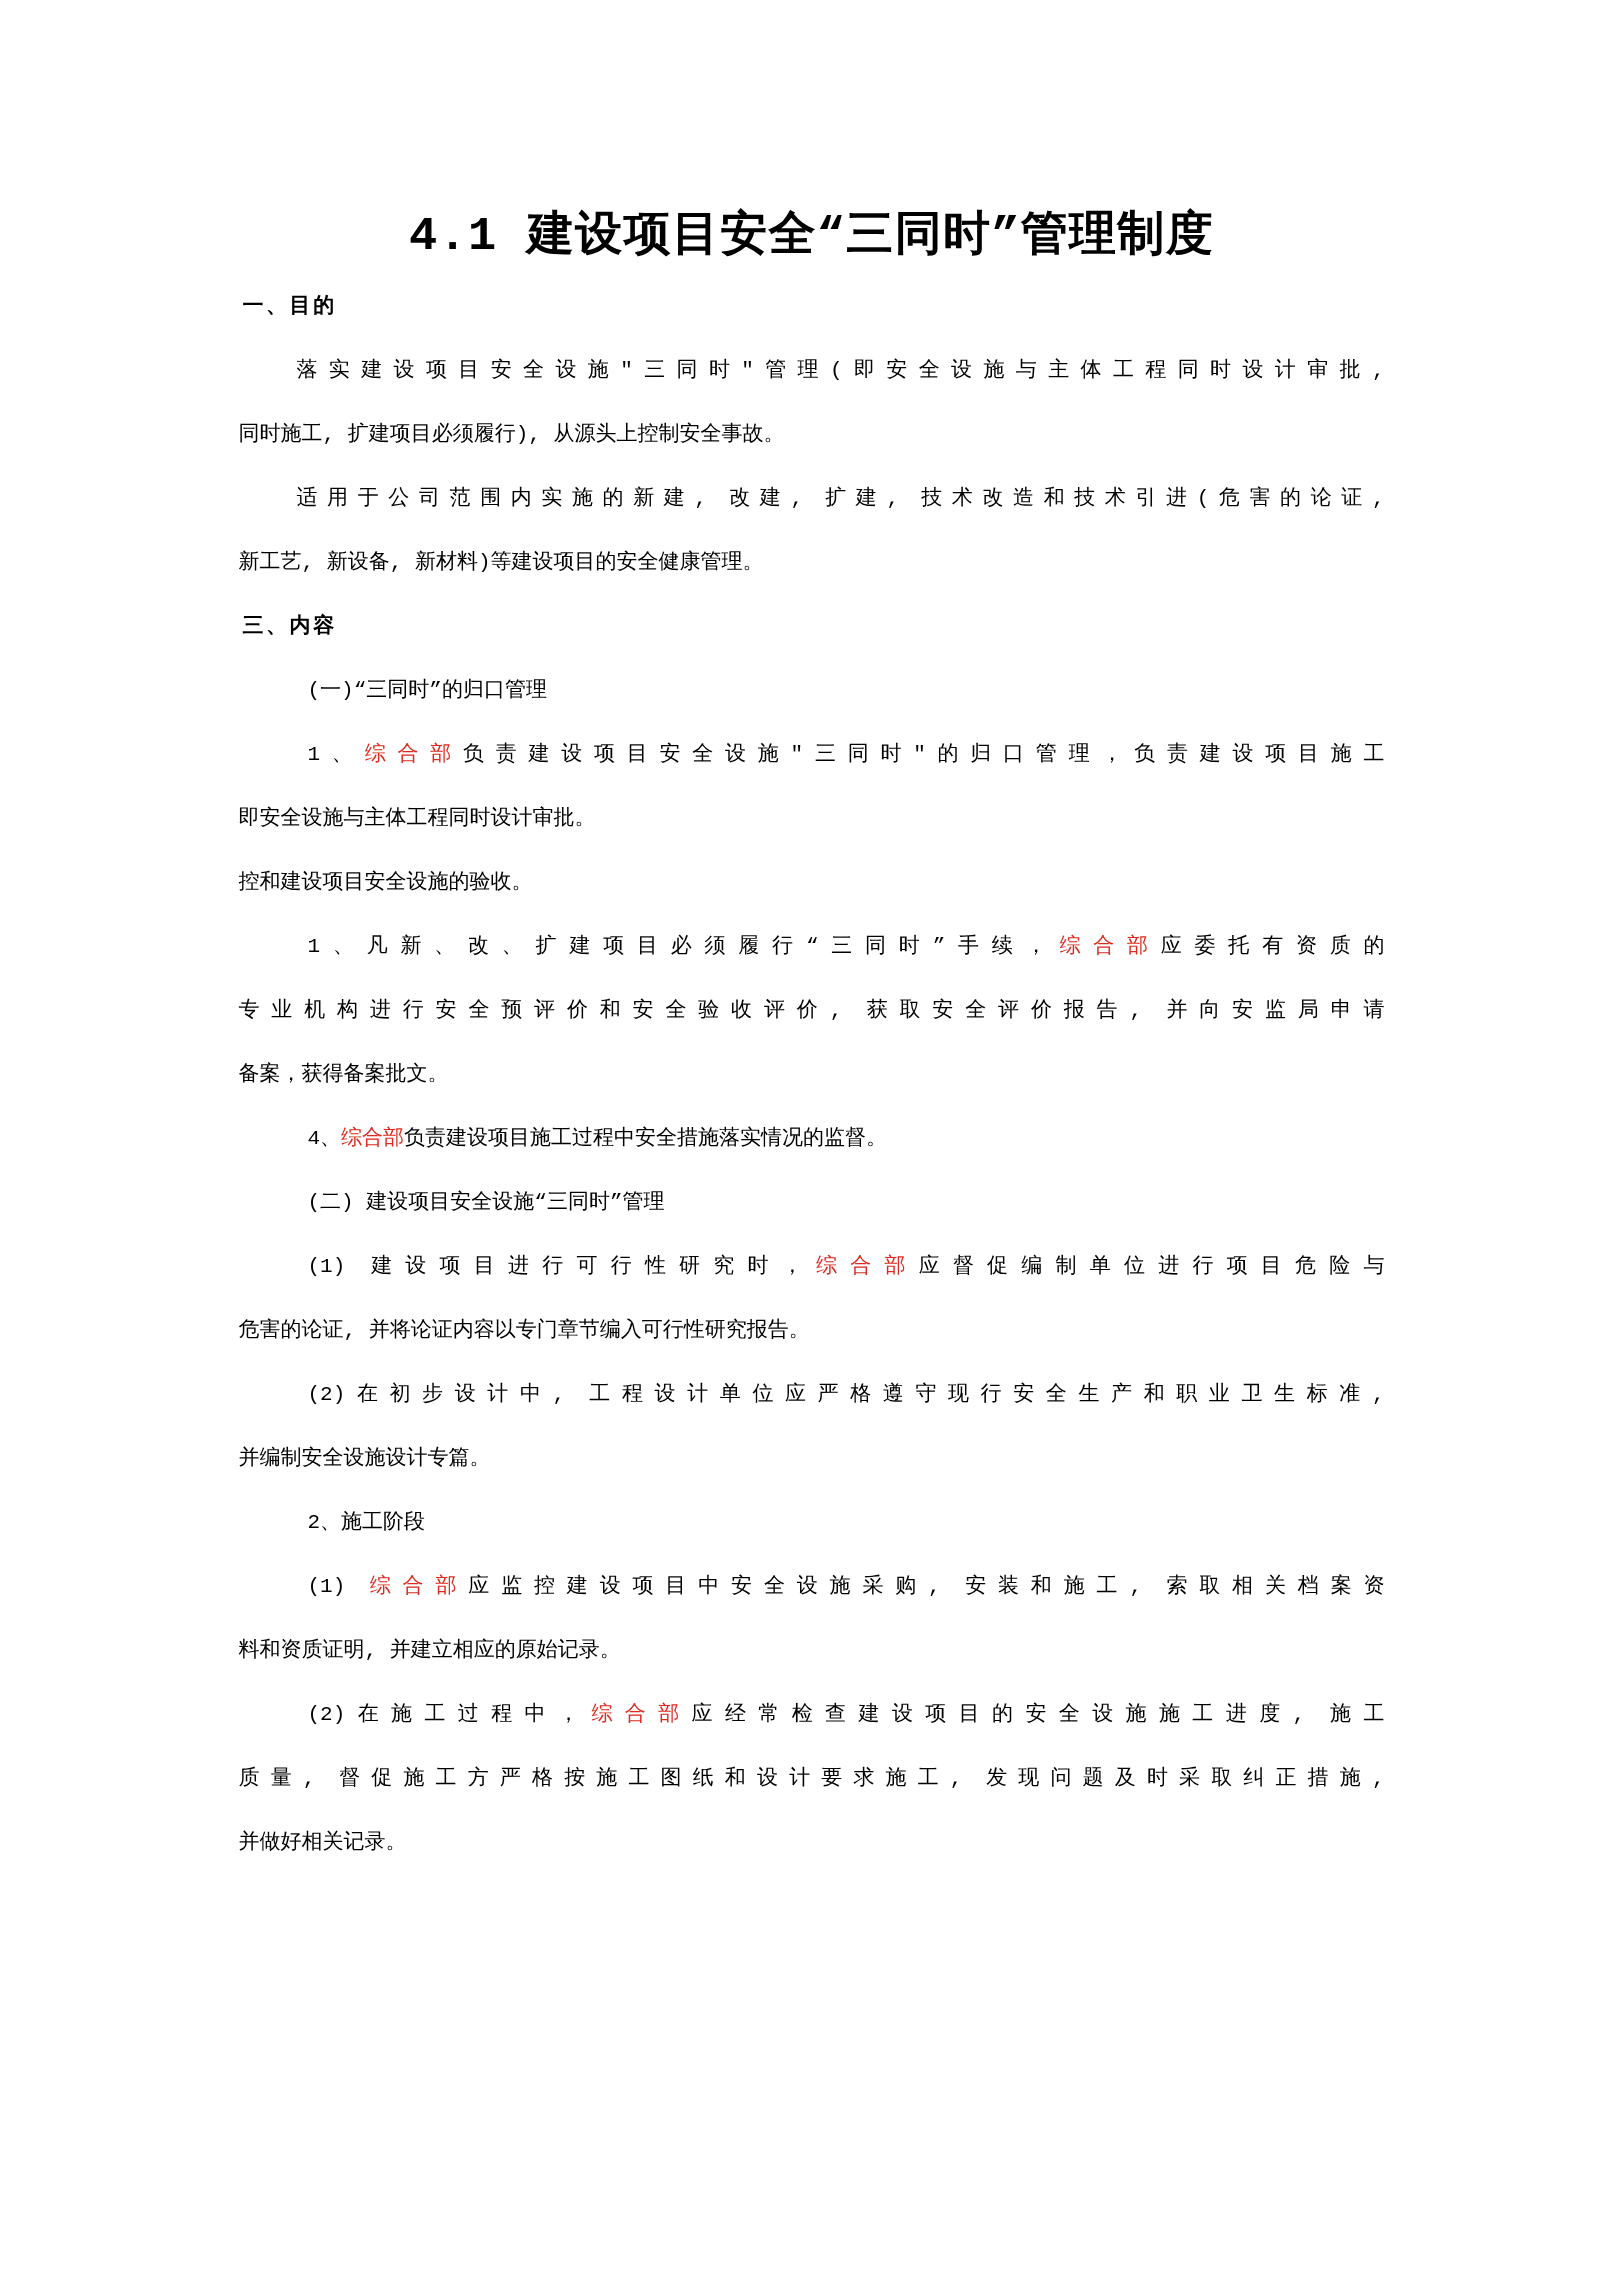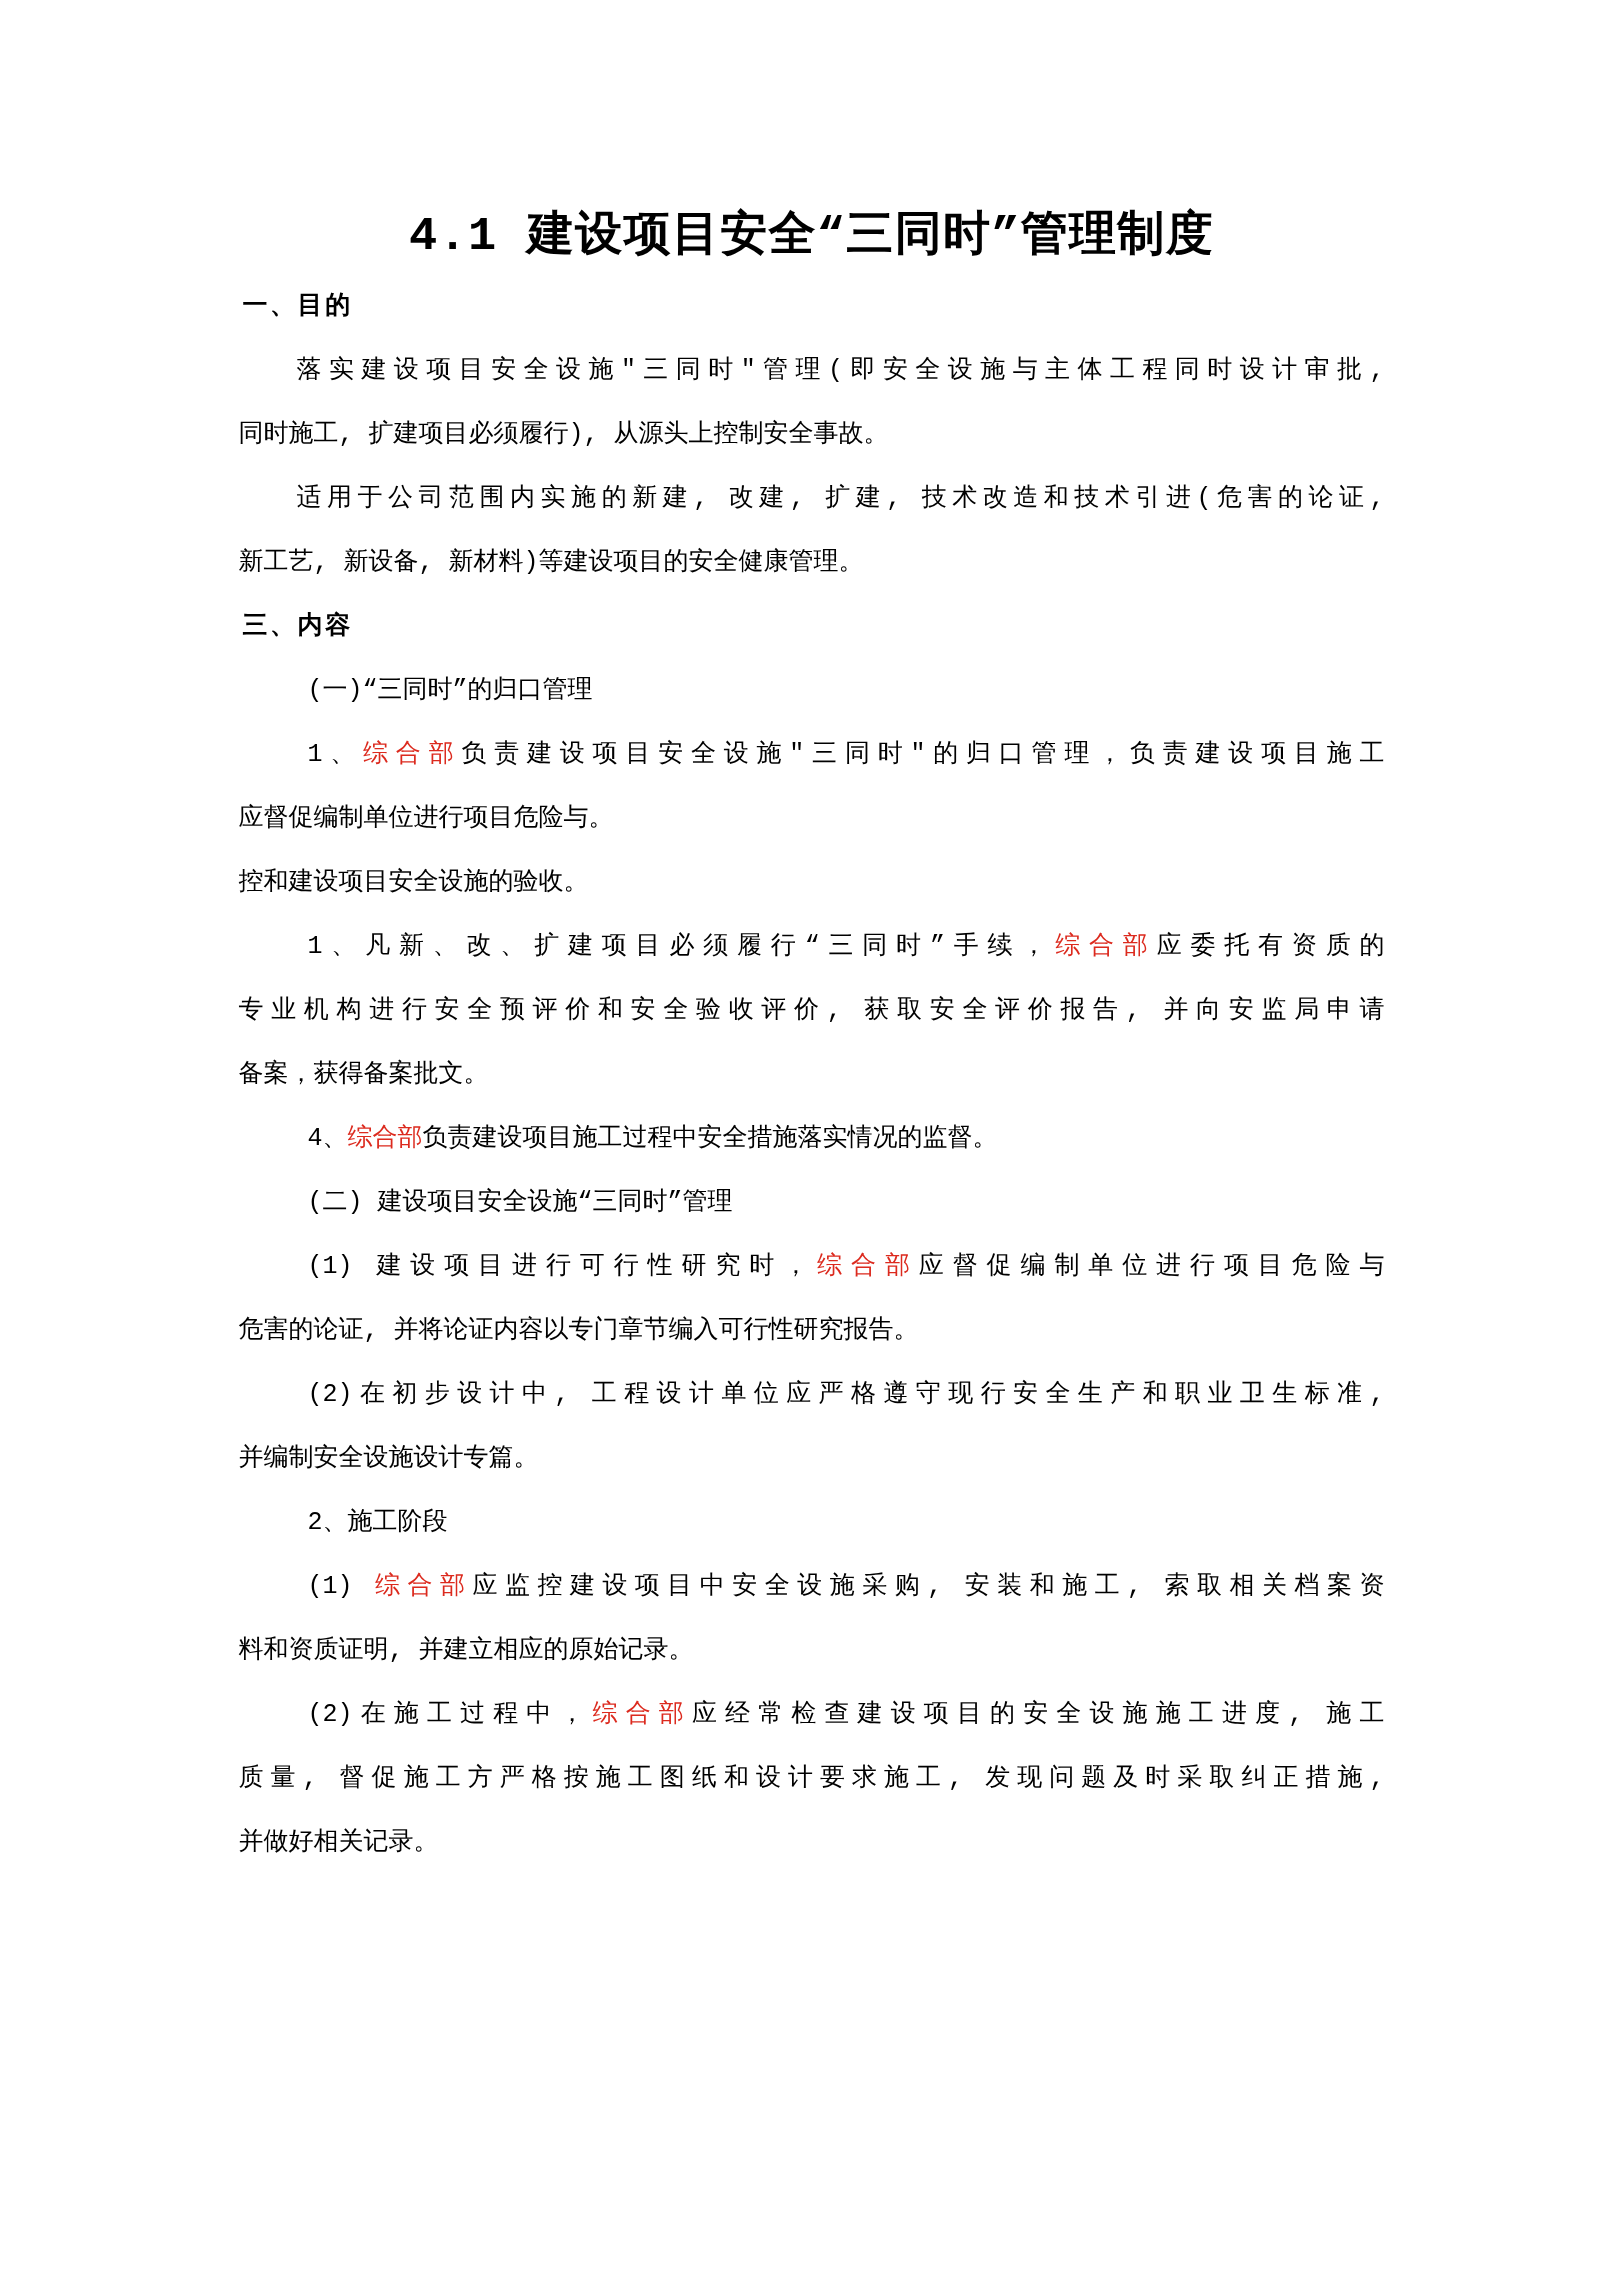--- a/index.html
+++ b/index.html
@@ -20,21 +20,21 @@
     font-size: 47px;
     font-weight: bold;
     line-height: 58px;
     letter-spacing: 1.3px;
   }
   .content {
     width: 1146px;
     margin: 9.2px auto 0 auto;
   }
   .line {
-    font-size: 25px;
+    font-size: 21px;
     line-height: 64px;
     height: 64px;
     white-space: pre-wrap;
     overflow: visible;
   }
   .line.heading {
     font-weight: bold;
     padding-left: 3.9px;
     letter-spacing: 2.6px;
   }
@@ -52,21 +52,21 @@
   <h1 class="title">4.1 建设项目安全“三同时”管理制度</h1>
   <div class="content" id="content">
       <div class="line heading"><span>一、目的</span></div>
       <div class="line  indent-first full"><span>落实建设项目安全设施"三同时"管理(即安全设施与主体工程同时设计审批,</span></div>
       <div class="line "><span>同时施工, 扩建项目必须履行), 从源头上控制安全事故。</span></div>
       <div class="line  indent-first full"><span>适用于公司范围内实施的新建, 改建, 扩建, 技术改造和技术引进(危害的论证,</span></div>
       <div class="line "><span>新工艺, 新设备, 新材料)等建设项目的安全健康管理。</span></div>
       <div class="line heading"><span>三、内容</span></div>
       <div class="line  indent-list"><span>(一)“三同时”的归口管理</span></div>
       <div class="line  indent-list full"><span>1、</span><span style="color: rgb(220, 42, 30);">综合部</span><span>负责建设项目安全设施"三同时"的归口管理，负责建设项目施工</span></div>
-      <div class="line "><span>应督促编制单位进行项目危险与。</span></div>
+      <div class="line "><span>即安全设施与主体工程同时设计审批。</span></div>
       <div class="line "><span>控和建设项目安全设施的验收。</span></div>
       <div class="line  indent-list full"><span>1、凡新、改、扩建项目必须履行“三同时”手续，</span><span style="color: rgb(220, 42, 30);">综合部</span><span>应委托有资质的</span></div>
       <div class="line  full"><span>专业机构进行安全预评价和安全验收评价, 获取安全评价报告, 并向安监局申请</span></div>
       <div class="line "><span>备案，获得备案批文。</span></div>
       <div class="line  indent-list"><span>4、</span><span style="color: rgb(220, 42, 30);">综合部</span><span>负责建设项目施工过程中安全措施落实情况的监督。</span></div>
       <div class="line  indent-list"><span>(二) 建设项目安全设施“三同时”管理</span></div>
       <div class="line  indent-list full"><span>(1) 建设项目进行可行性研究时，</span><span style="color: rgb(220, 42, 30);">综合部</span><span>应督促编制单位进行项目危险与</span></div>
       <div class="line "><span>危害的论证, 并将论证内容以专门章节编入可行性研究报告。</span></div>
       <div class="line  indent-list full"><span>(2)在初步设计中, 工程设计单位应严格遵守现行安全生产和职业卫生标准,</span></div>
       <div class="line "><span>并编制安全设施设计专篇。</span></div>

